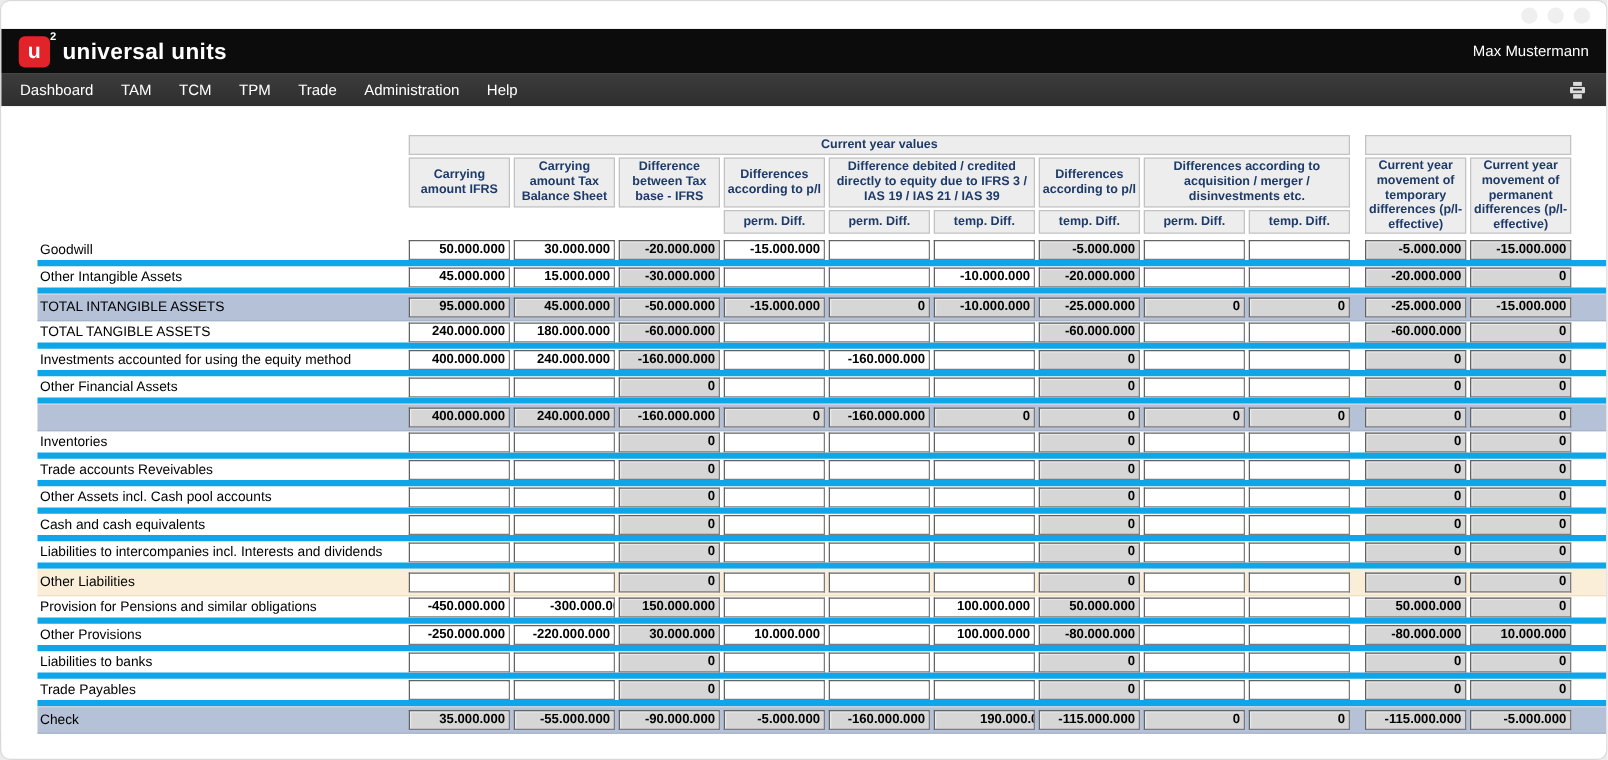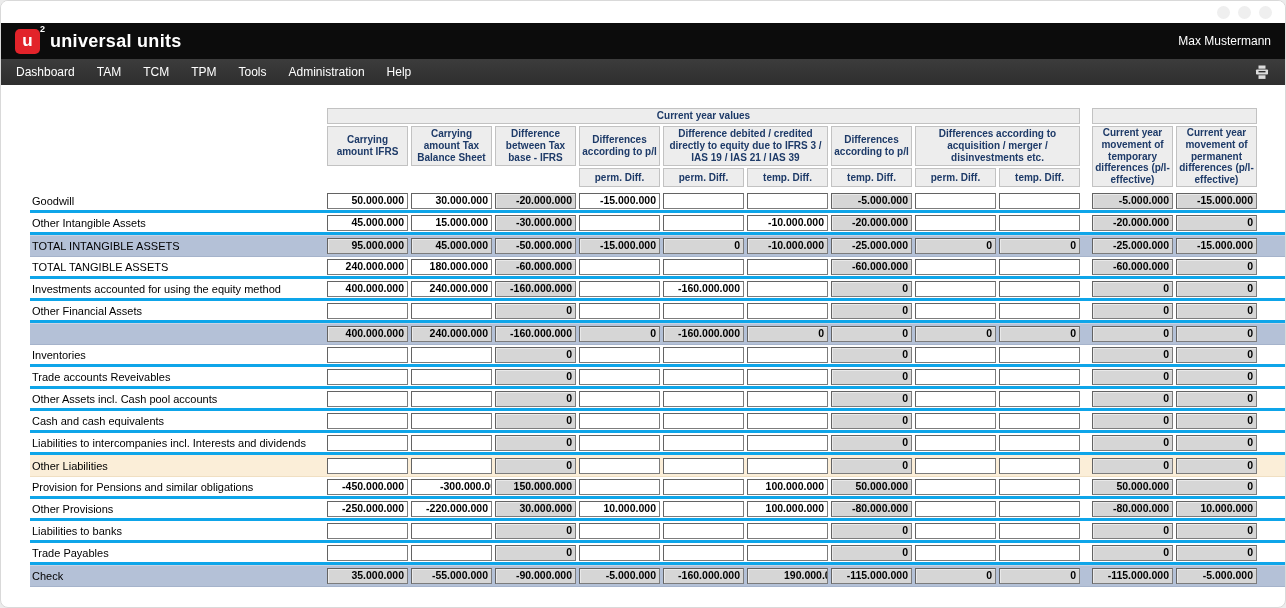--- a/index.html
+++ b/index.html
@@ -41,21 +41,21 @@
     background:#ededed; border:1px solid #c2c2c2; color:#1d3a68;
     font-weight:bold; font-size:10px; line-height:1.18;
     display:flex; align-items:center; justify-content:center; text-align:center; padding:1px 2px;
   }
   .band { grid-row:1; }
   .band-left { grid-column:2 / 11; }
   .band-right { grid-column:12 / 14; }
   .hcell { grid-row:2; }
   .hcell.tall { grid-row:2 / span 2; }
   .subcell { grid-row:3; }
-  .trow { height:22px; align-items:center; border-bottom:3px solid #0ea5e9; }
+  .trow { height:22px; align-items:center; border-bottom:5px solid #0ea5e9; }
   .trow.total { background:#b4c1d7; border-top:1px solid #c9d3e3; border-bottom:1px solid #a5b3cb; }
   .trow.highlight { background:#fbeed8; border-bottom:1px solid #f0dfc2; }
   .rlabel { grid-column:1; font-size:11px; color:#000; padding-left:2px; white-space:nowrap; overflow:hidden; }
   .cellbox {
     height:16px; border:1px solid #7c7c7c; border-top-color:#636363; border-left-color:#636363;
     font-size:10.5px; font-weight:bold; color:#000; text-align:right; padding:0 3px; line-height:13px; overflow:hidden;
   }
   .cellbox.rw { background:#fff; cursor:text; }
   .cellbox.ro { background:#d6d6d6; box-shadow:inset 1px 1px 0 #e9e9e9; }
 </style>
@@ -80,21 +80,21 @@
     <div class="brand">universal units</div>
     <div class="user">Max Mustermann</div>
   </div>
 
   <nav class="navbar">
     <div style="display:flex">
         <div class="nav-item">Dashboard</div>
         <div class="nav-item">TAM</div>
         <div class="nav-item">TCM</div>
         <div class="nav-item">TPM</div>
-        <div class="nav-item">Tools</div>
+        <div class="nav-item">Trade</div>
         <div class="nav-item">Administration</div>
         <div class="nav-item">Help</div>
       </div>
     <button class="print-btn">
       <svg width="16" height="15" viewBox="0 0 16 15">
         <rect x="4.5" y="0.5" width="7" height="3.2" fill="#dcdcdc"></rect>
         <rect x="2" y="4.5" width="12" height="5" rx="0.8" fill="#dcdcdc"></rect>
         <rect x="4.5" y="6" width="7" height="1.4" fill="#2e2e2e"></rect>
         <rect x="4.5" y="10.3" width="7" height="3.6" fill="#dcdcdc"></rect>
       </svg>

